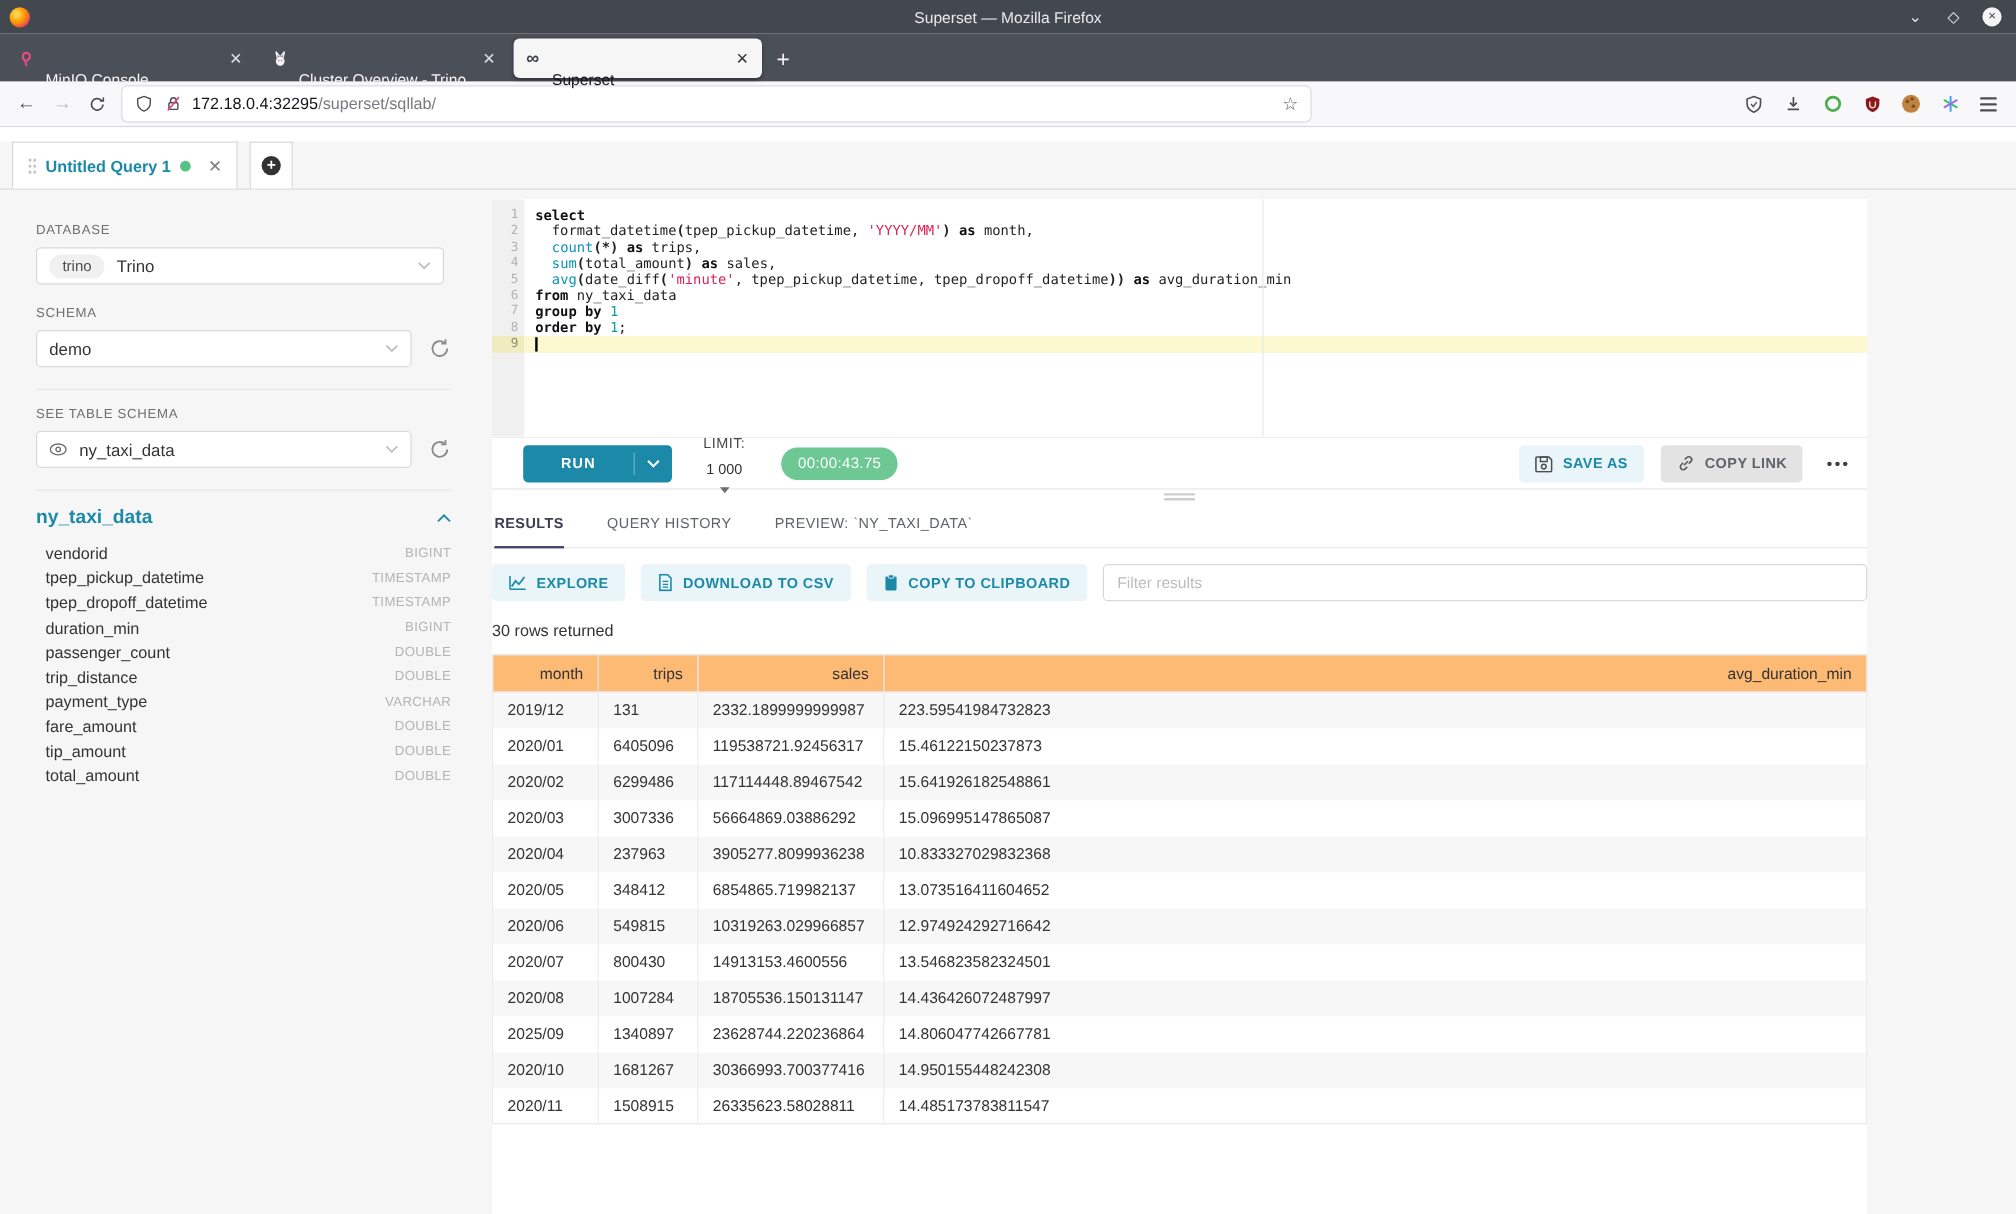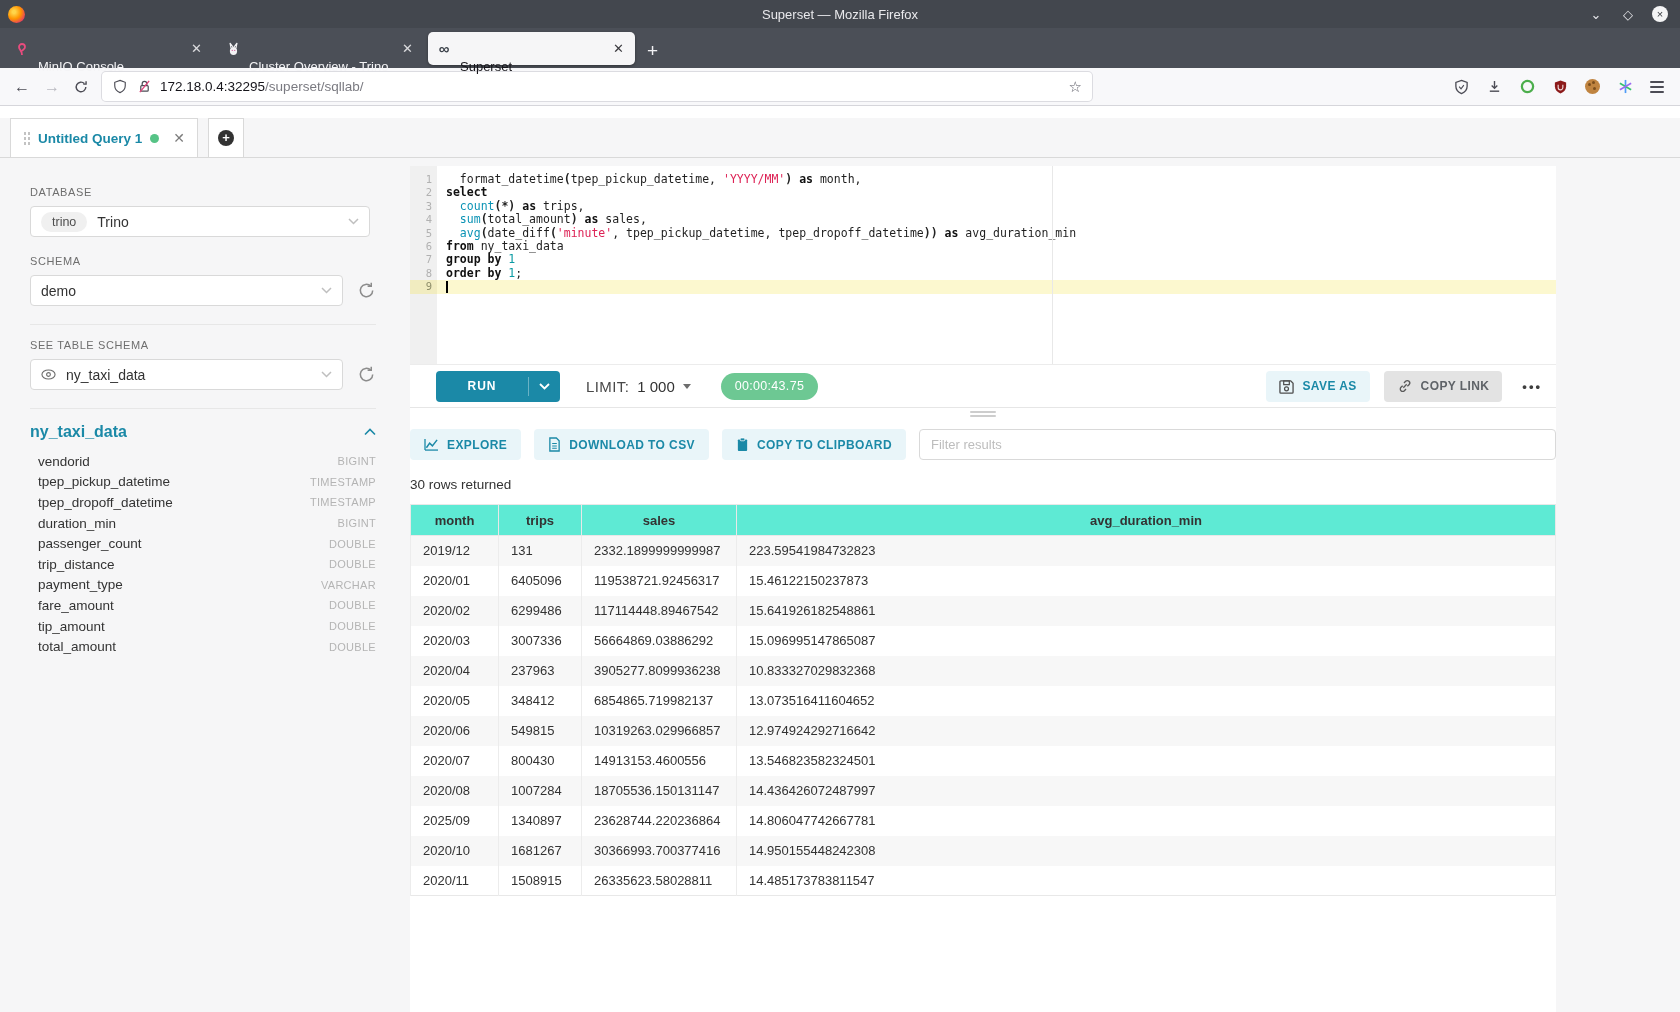--- a/index.html
+++ b/index.html
@@ -110,21 +110,21 @@
   .tk-n { color:#0a9aa3; }
   .cursor { position:absolute; left:9px; top:1px; width:2px; height:12px; background:#000; }
 
   .runrow { height:44px; border-top:1px solid #ececec; border-bottom:1px solid #e6e6e6;
     display:flex; align-items:center; padding:0 8px 0 26px; }
   .runbtn { height:31px; display:flex; border-radius:4px; overflow:hidden; background:#1b89a7; color:#fff; }
   .runbtn .rmain { width:92px; display:flex; align-items:center; justify-content:center;
     font-size:12px; font-weight:bold; letter-spacing:1px; }
   .runbtn .rsplit { width:1px; background:rgba(255,255,255,.35); margin:6px 0; }
   .runbtn .rcaret { width:31px; display:flex; align-items:center; justify-content:center; }
-  .limit { margin-left:26px; display:flex; align-items:center; gap:8px; font-size:15px; color:#333; }
+  .limit { margin-left:26px; display:flex; align-items:center; gap:8px; font-size:12px; color:#333;flex-direction:column; }
   .limit .llabel { letter-spacing:.4px; color:#484848; }
   .limit .caret { border-top-color:#6d6d6d; }
   .timer { margin-left:30px; background:#6dc893; color:#fff; border-radius:15px; height:27px;
     display:flex; align-items:center; padding:0 14px; font-size:12.5px; letter-spacing:.3px; }
   .run-right { margin-left:auto; display:flex; align-items:center; gap:14px; }
   .pillbtn { height:31px; border-radius:4px; display:flex; align-items:center; gap:8px; padding:0 13px;
     font-size:12px; font-weight:bold; letter-spacing:.4px; }
   .saveas { background:#e9f5f9; color:#1b89a7; }
   .copylink { background:#e3e3e3; color:#5f6368; }
   .morebtn { color:#3f3f3f; font-size:13px; letter-spacing:2px; font-weight:bold; padding:0 6px; }
@@ -142,22 +142,22 @@
   .actbtn { height:31px; background:#e9f5f9; border-radius:4px; color:#1b89a7; font-size:12px; font-weight:bold;
     letter-spacing:.4px; display:flex; align-items:center; gap:8px; padding:0 14px;justify-content:space-between; }
   .filterbox { flex:1; height:31px; border:1px solid #d9d9d9; border-radius:4px; padding:0 11px;
     font-size:13px; color:#333; font-family:inherit; }
   .filterbox::placeholder { color:#bdbdbd; }
 
   .rowsret { margin:17px 0 12px 0; font-size:13.5px; color:#333; }
 
   table.results { width:100%; border-collapse:collapse; font-size:13px; color:#333;
     border:1px solid #e8e8e8; table-layout:fixed; }
-  table.results th { font-weight:bold; text-align:center; height:31px; padding:0 12px;
-    background:#5eead4; border:1px solid #e8e8e8; }
+  table.results th { font-weight:normal; text-align:right; height:31px; padding:0 12px;
+    background:#fdba74; border:1px solid #e8e8e8; }
   table.results td { height:30px; padding:0 12px; border-left:1px solid #ececec; border-right:1px solid #ececec; }
   table.results tbody tr:nth-child(odd) { background:#f7f7f7; }
 
   svg { display:block; }
 </style>
 </head>
 <body>
 
 <div class="titlebar">
   <span class="ff-logo"></span>
@@ -444,22 +444,22 @@
           <div class="gutter-num">2</div>
           <div class="gutter-num">3</div>
           <div class="gutter-num">4</div>
           <div class="gutter-num">5</div>
           <div class="gutter-num">6</div>
           <div class="gutter-num">7</div>
           <div class="gutter-num">8</div>
           <div class="gutter-num active">9</div>
         </div>
       <div class="codearea">
+          <div class="code-line"><span class="tk-k">select</span></div>
           <div class="code-line"><span>  format_datetime</span><span class="tk-b">(</span><span>tpep_pickup_datetime, </span><span class="tk-s">'YYYY/MM'</span><span class="tk-b">)</span><span> </span><span class="tk-k">as</span><span> month,</span></div>
-          <div class="code-line"><span class="tk-k">select</span></div>
           <div class="code-line"><span>  </span><span class="tk-f">count</span><span class="tk-b">(*)</span><span> </span><span class="tk-k">as</span><span> trips,</span></div>
           <div class="code-line"><span>  </span><span class="tk-f">sum</span><span class="tk-b">(</span><span>total_amount</span><span class="tk-b">)</span><span> </span><span class="tk-k">as</span><span> sales,</span></div>
           <div class="code-line"><span>  </span><span class="tk-f">avg</span><span class="tk-b">(</span><span>date_diff</span><span class="tk-b">(</span><span class="tk-s">'minute'</span><span>, tpep_pickup_datetime, tpep_dropoff_datetime</span><span class="tk-b">))</span><span> </span><span class="tk-k">as</span><span> avg_duration_min</span></div>
           <div class="code-line"><span class="tk-k">from</span><span> ny_taxi_data</span></div>
           <div class="code-line"><span class="tk-k">group by</span><span> </span><span class="tk-n">1</span></div>
           <div class="code-line"><span class="tk-k">order by</span><span> </span><span class="tk-n">1</span><span>;</span></div>
           <div class="code-line active"><span class="cursor"></span></div>
         </div>
       <div class="print-margin"></div>
     </div>
@@ -500,20 +500,25 @@
       </span>
     </div>
 
     <div class="divider-row">
       <span class="rhandle">
           <i></i>
           <i></i>
         </span>
     </div>
 
+    <div class="stabs">
+      <span class="stab active">RESULTS</span>
+      <span class="stab">QUERY HISTORY</span>
+      <span class="stab">PREVIEW: `NY_TAXI_DATA`</span>
+    </div>
 
     <div class="actionsrow">
       <span class="actbtn">
         <svg width="15" height="13" viewBox="0 0 16 14">
             <path d="M1 13V1" stroke="#1b89a7" stroke-width="1.4" fill="none"></path>
             <path d="M1 13h14" stroke="#1b89a7" stroke-width="1.4" fill="none"></path>
             <path d="M2.5 10.5L6 5.5l3 3L14 2" fill="none" stroke="#1b89a7" stroke-width="1.6"></path>
           </svg>
         <span>EXPLORE</span>
       </span>

